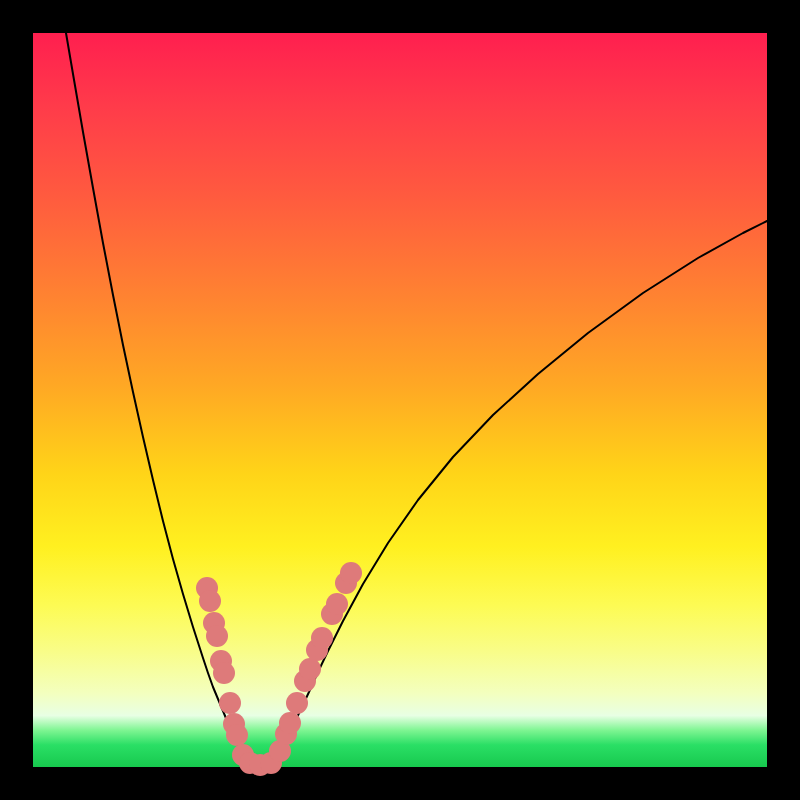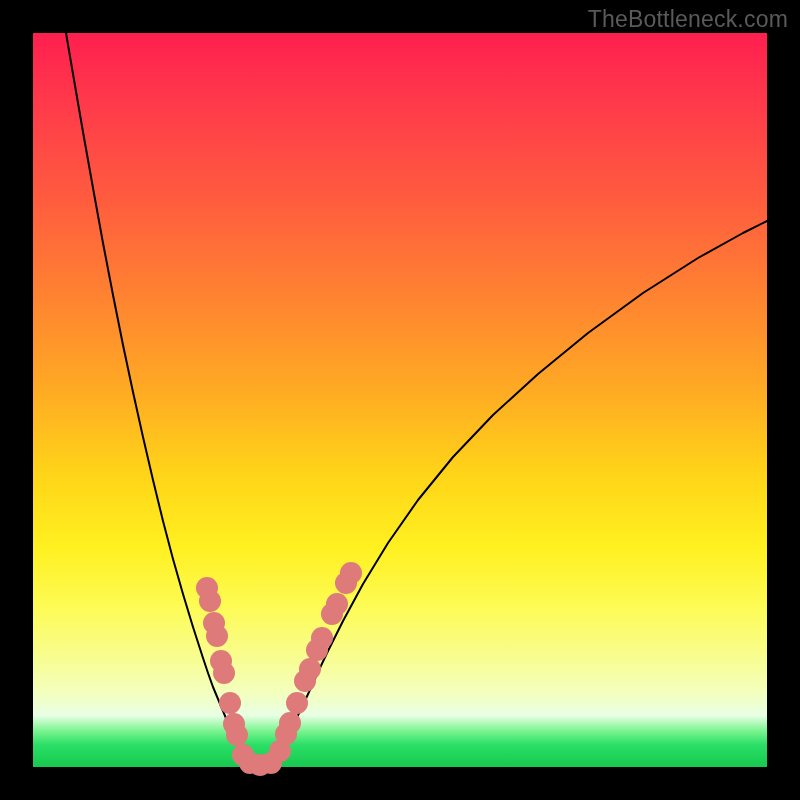--- a/index.html
+++ b/index.html
@@ -70,21 +70,20 @@
   }
   .markers circle {
     fill: #de7a7a;
     stroke: none;
   }
 </style>
 </head>
 <body>
 
 <div class="frame">
-  <div class="watermark">TheBottleneck.com</div>
 
   <div class="plot">
     <svg class="curve" viewBox="0 0 734 734">
       <path class="line" d="M 33 0 L 40 41 L 50 99 L 60 155 L 70 210 L 80 262 L 90 312 L 100 359 L 110 404 L 120 447 L 130 488 L 140 526 L 150 561 L 160 594 L 170 625 L 175 640 L 180 654 L 185 666 L 190 678 L 195 690 L 200 700 L 203 708 L 206 716 L 209 724 L 212 731 L 212 731 L 218 732 L 224 732 L 230 732 L 235 732 L 240 731 L 240 731 L 245 723 L 250 714 L 255 704 L 260 693 L 268 676 L 276 659 L 285 639 L 295 618 L 310 588 L 330 551 L 355 510 L 385 467 L 420 424 L 460 382 L 505 341 L 555 300 L 610 260 L 665 225 L 710 200 L 734 188"></path>
       <g class="markers">
           <circle cx="174" cy="555" r="11"></circle>
           <circle cx="177" cy="568" r="11"></circle>
           <circle cx="181" cy="590" r="11"></circle>
           <circle cx="184" cy="603" r="11"></circle>
           <circle cx="188" cy="628" r="11"></circle>

